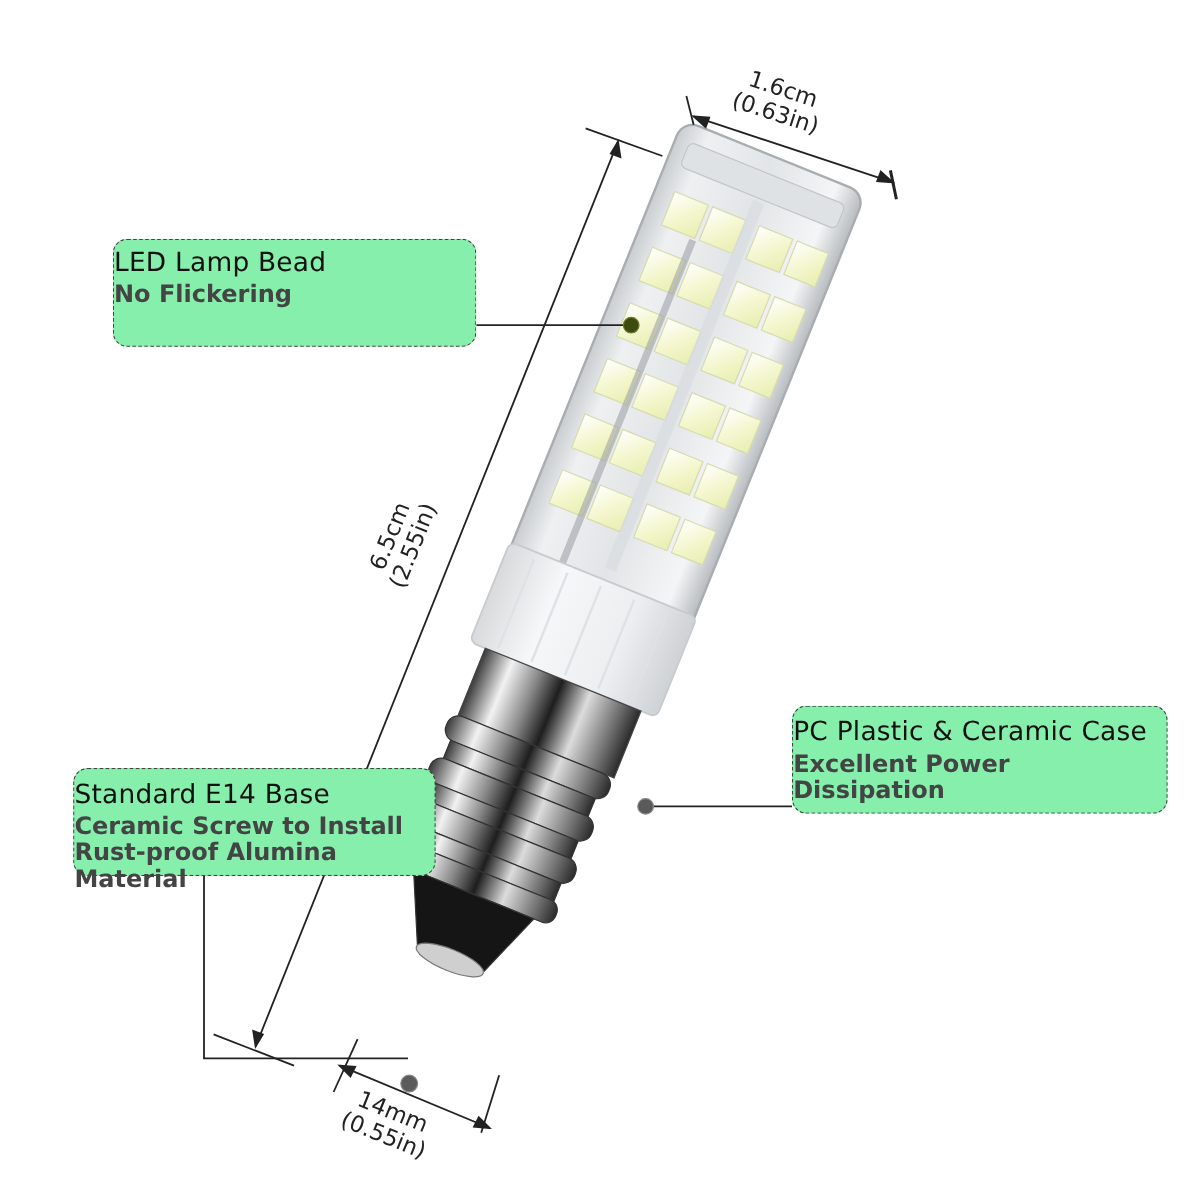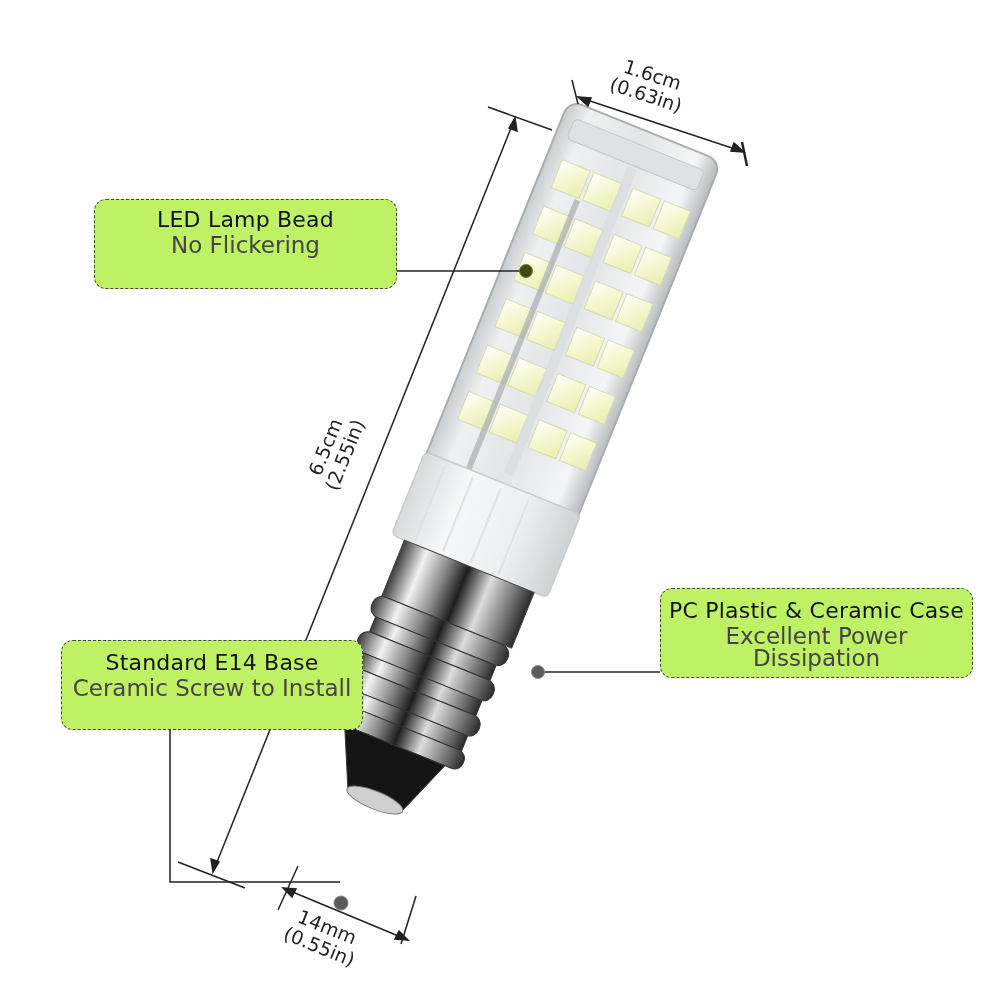--- a/index.html
+++ b/index.html
@@ -1,25 +1,25 @@
 <!DOCTYPE html>
 <html><head>
 <meta charset="utf-8">
 <style>
   html, body { margin:0; padding:0; background:#ffffff; }
   body { width:1000px; height:1000px; position:relative; overflow:hidden; font-family:"DejaVu Sans", sans-serif; }
   .stage { position:absolute; left:0; top:0; width:1000px; height:1000px; }
   svg.art { position:absolute; left:0; top:0; }
   .callout {
     position:absolute; box-sizing:border-box;
-    border:1.5px dashed #444; border-radius:12px; background:#bef264;
-    text-align:center; color:#111;
+    border:1.5px dashed #444; border-radius:12px; background:#86efac;
+    color:#111;
   }
   .callout .title { font-size:22px; line-height:28px; color:#111; letter-spacing:0.2px; }
-  .callout .sub { font-size:23px; line-height:22px; color:#444; font-weight:400; }
+  .callout .sub { font-size:20px; line-height:22px; color:#444; font-weight:700; }
   .dim { position:absolute; color:#222; font-size:19px; line-height:21px; text-align:center; white-space:nowrap; }
 </style>
 </head>
 <body>
 
 <div class="stage">
 
   <svg class="art" width="1000" height="1000" viewBox="0 0 1000 1000">
     <defs>
       <linearGradient id="housingG" x1="0" y1="0" x2="1" y2="0">
@@ -149,20 +149,21 @@
   </svg>
 
   <div class="callout" style="left:94px; top:199px; width:303px; height:90px; padding-top:6px;">
     <div class="title">LED Lamp Bead</div>
     <div class="sub">No Flickering</div>
   </div>
 
   <div class="callout" style="left:29px; top:640px; width:302px; height:90px; padding-top:8px;margin-left:32px;">
     <div class="title">Standard E14 Base</div>
     <div class="sub">Ceramic Screw to Install</div>
+    <div class="sub">Rust-proof Alumina Material</div>
   </div>
 
   <div class="callout" style="left:660px; top:588px; width:313px; height:90px; padding-top:8px;">
     <div class="title">PC Plastic &amp; Ceramic Case</div>
     <div class="sub">Excellent Power Dissipation</div>
   </div>
 
   <div class="dim" style="left:612px; top:64px; transform:rotate(18deg);">
     <div>1.6cm</div>
     <div>(0.63in)</div>

